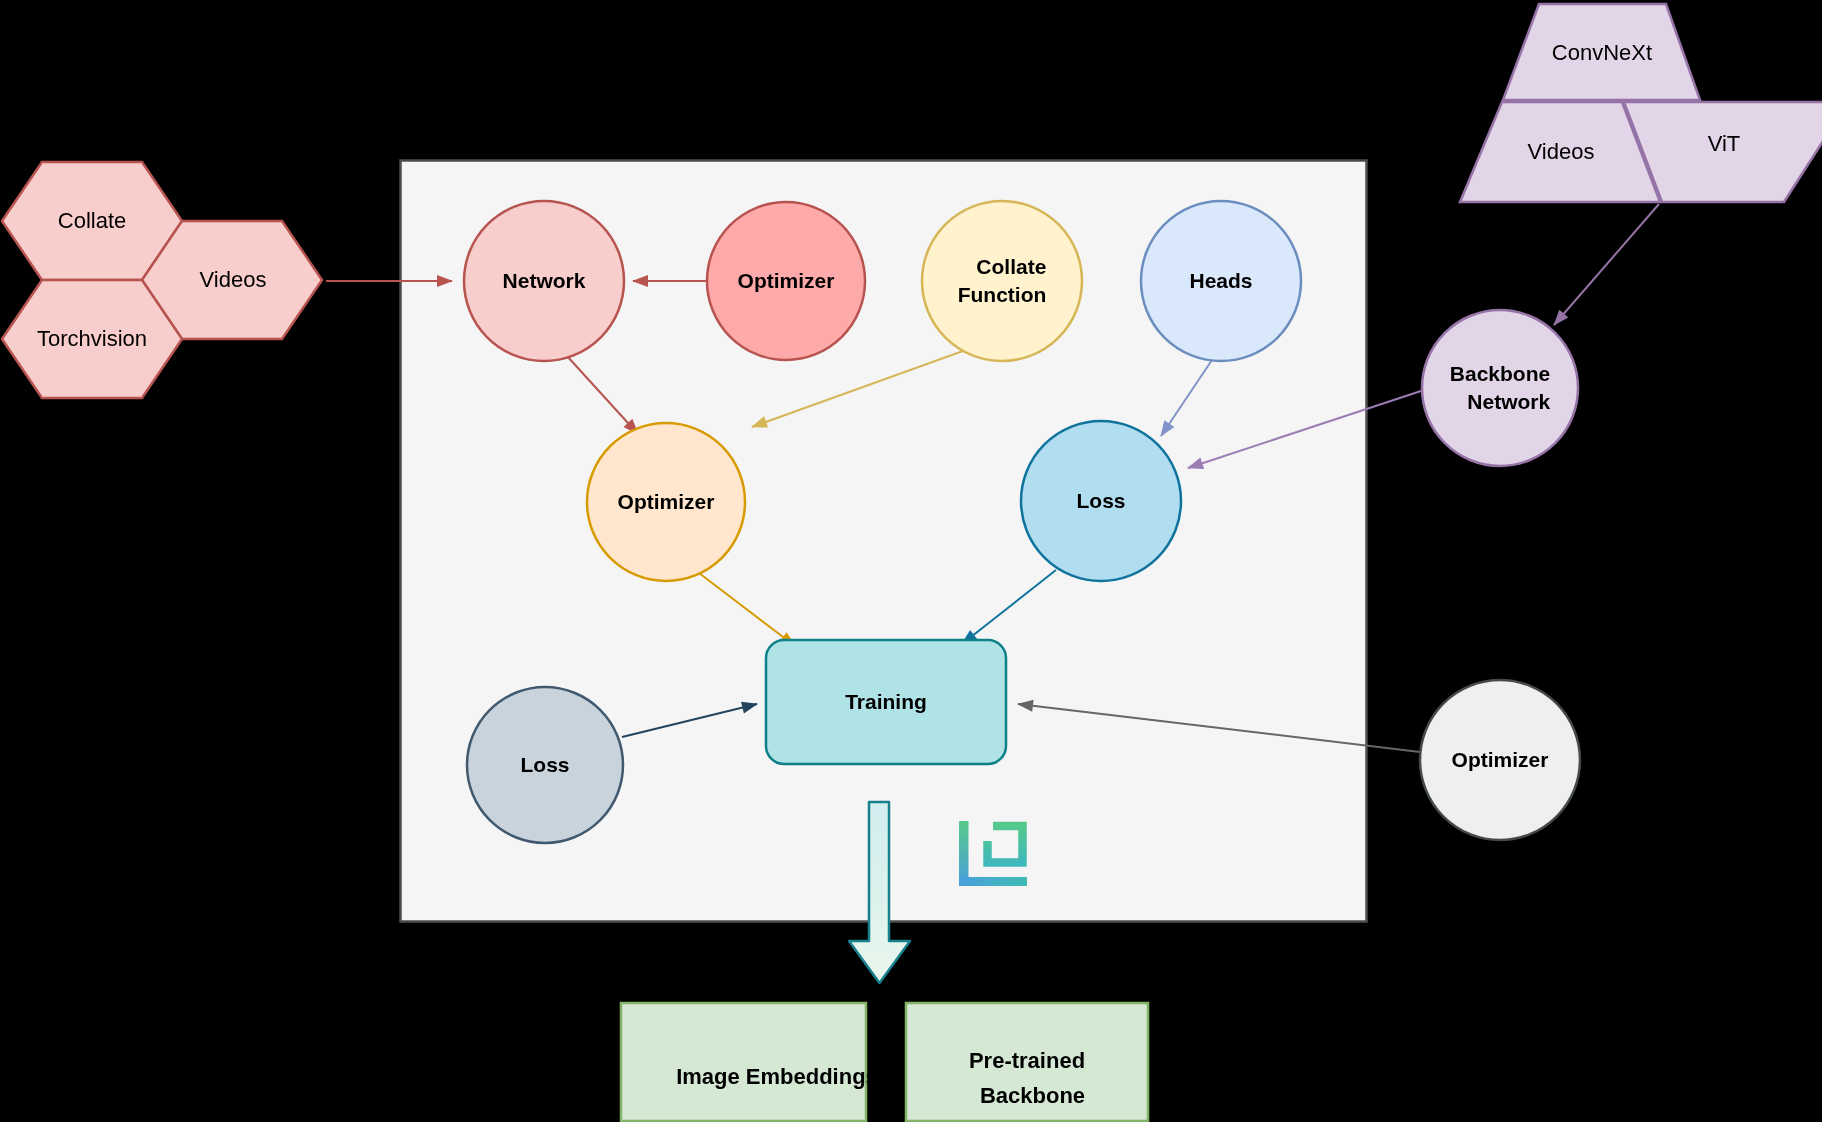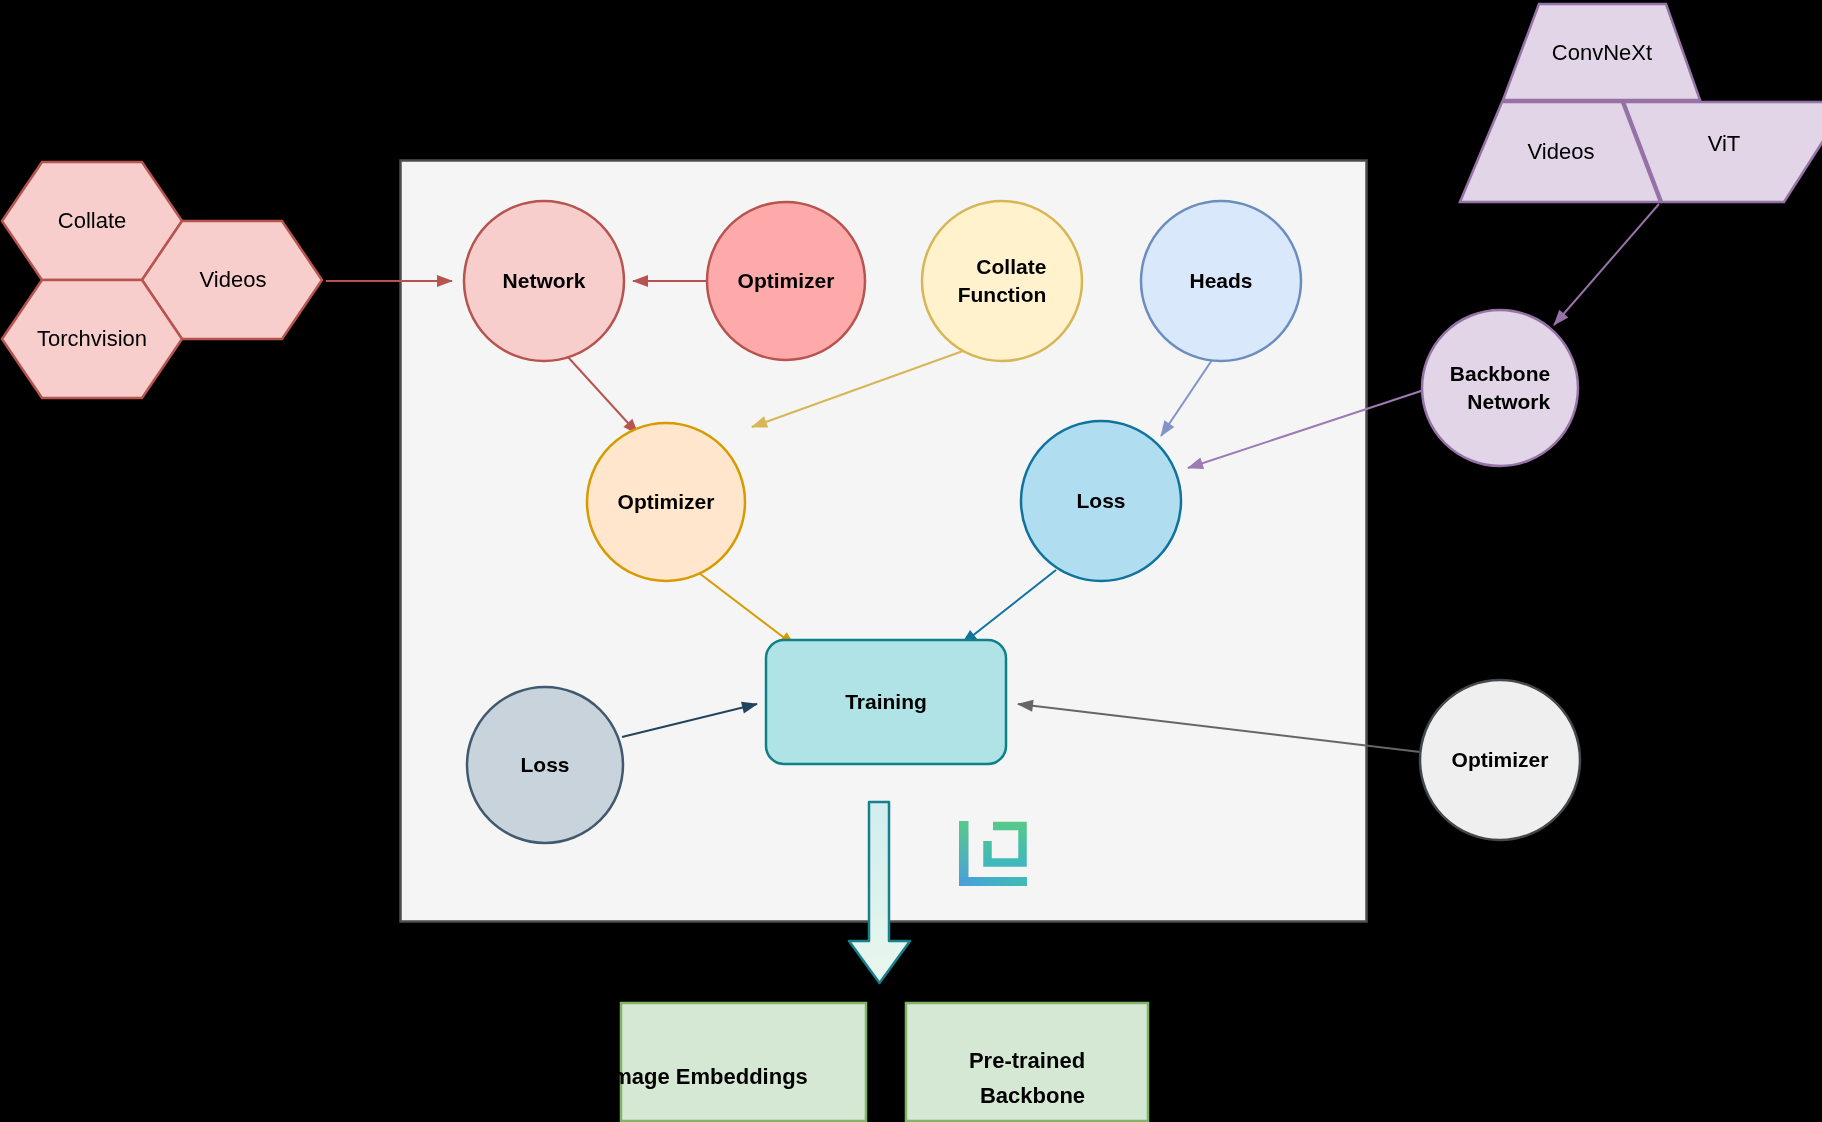--- a/index.html
+++ b/index.html
@@ -124,17 +124,17 @@
 <div class="lbl lbl-bold" style="left:1002px;top:281px">Collate
 Function</div>
 <div class="lbl lbl-bold" style="left:1221px;top:281px">Heads</div>
 <div class="lbl lbl-bold" style="left:666px;top:502px">Optimizer</div>
 <div class="lbl lbl-bold" style="left:1101px;top:501px">Loss</div>
 <div class="lbl lbl-bold" style="left:1500px;top:388px">Backbone
 Network</div>
 <div class="lbl lbl-bold" style="left:886px;top:702px">Training</div>
 <div class="lbl lbl-bold" style="left:545px;top:765px">Loss</div>
 <div class="lbl lbl-bold" style="left:1500px;top:760px">Optimizer</div>
-<div class="lbl lbl-green" style="left:707px;top:1077px">Image Embeddings</div>
+<div class="lbl lbl-green" style="left:777px;top:1077px">Image Embeddings</div>
 <div class="lbl lbl-green" style="left:1027px;top:1078px">Pre-trained
 Backbone</div>
 
 </div>
 
 </body></html>

